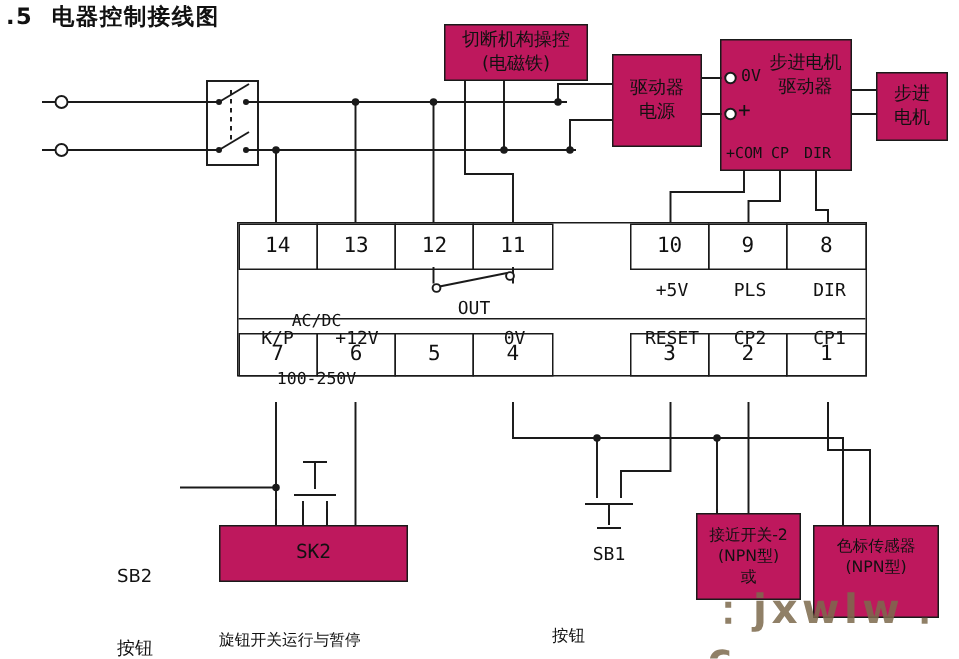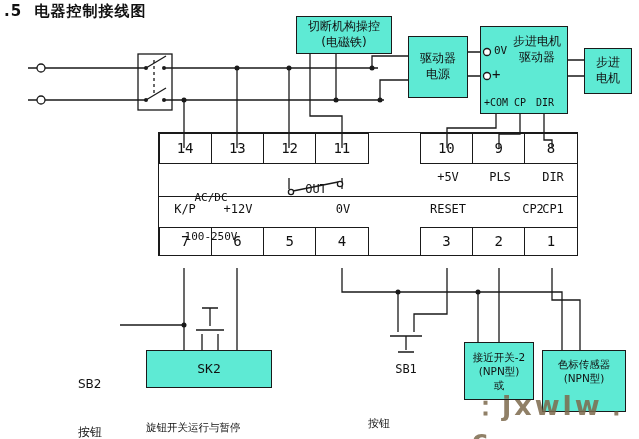--- a/index.html
+++ b/index.html
@@ -1,28 +1,28 @@
 <!DOCTYPE html>
 <html><head>
 <meta charset="utf-8">
 <style>
   html,body{margin:0;padding:0;}
   body{width:639px;height:439px;background:#ffffff;position:relative;overflow:hidden;
        font-family:"DejaVu Sans",sans-serif;color:#111;}
   #canvas{position:absolute;inset:0;}
   svg.wires{position:absolute;left:0;top:0;z-index:5;pointer-events:none;}
-  .box{position:absolute;border:1.4px solid #1a1a1a;background:#5eead4;box-sizing:border-box;
+  .box{position:absolute;border:1.4px solid #1a1a1a;background:#be185d;box-sizing:border-box;
        display:flex;flex-direction:column;justify-content:center;align-items:center;
        text-align:center;line-height:1.3;z-index:2;color:#111;}
   .lbl{position:absolute;z-index:6;color:#111;white-space:pre;}
   .mono{font-family:"DejaVu Sans Mono",monospace;}
   .cjk{font-family:"DejaVu Sans",sans-serif;}
   #title{left:4px;top:2px;font-size:15px;font-weight:bold;letter-spacing:1px;}
   
-  #strip{position:absolute;left:158px;top:132px;width:420px;height:124px;
+  #strip{position:absolute;left:158px;top:148px;width:420px;height:103px;
          border:1.5px solid #1a1a1a;box-sizing:border-box;z-index:2;}
   .num-row{position:absolute;left:0;width:100%;display:grid;grid-template-columns:repeat(8,1fr);}
   .num-row.toprow{top:0;height:30px;}
   .num-row.bottomrow{bottom:0;height:28px;}
   .tcell{border:1px solid #1a1a1a;margin:-0.5px;display:flex;align-items:center;justify-content:center;
          font:14px "DejaVu Sans Mono",monospace;}
   .tcell.gap{border:none;}
   .strip-divider{position:absolute;left:0;right:0;top:63px;border-top:1.4px solid #1a1a1a;}
   .slbl{position:absolute;transform:translateX(-50%);font-family:"DejaVu Sans Mono",monospace;
         font-size:12px;text-align:center;white-space:pre;line-height:13px;}
@@ -164,21 +164,21 @@
     <div class="slbl" style="left:289px;top:38px;">+5V</div>
     <div class="slbl" style="left:341px;top:38px;">PLS</div>
     <div class="slbl" style="left:394px;top:38px;">DIR</div>
 
     <div class="strip-divider"></div>
 
     <div class="slbl" style="left:26px;top:70px;">K/P</div>
     <div class="slbl" style="left:79px;top:70px;">+12V</div>
     <div class="slbl" style="left:184px;top:70px;">0V</div>
     <div class="slbl" style="left:289px;top:70px;">RESET</div>
-    <div class="slbl" style="left:341px;top:70px;margin-left:33px;">CP2</div>
+    <div class="slbl" style="left:341px;top:70px;">CP2</div>
     <div class="slbl" style="left:394px;top:70px;">CP1</div>
 
     <div class="num-row bottomrow">
       <div class="tcell">7</div>
       <div class="tcell">6</div>
       <div class="tcell">5</div>
       <div class="tcell">4</div>
       <div class="tcell gap"></div>
       <div class="tcell">3</div>
       <div class="tcell">2</div>

